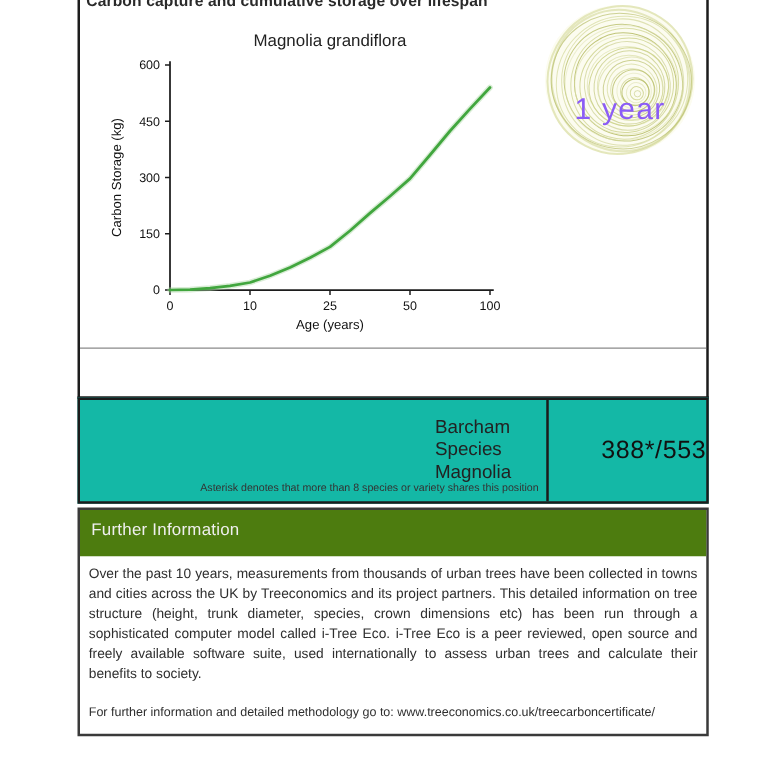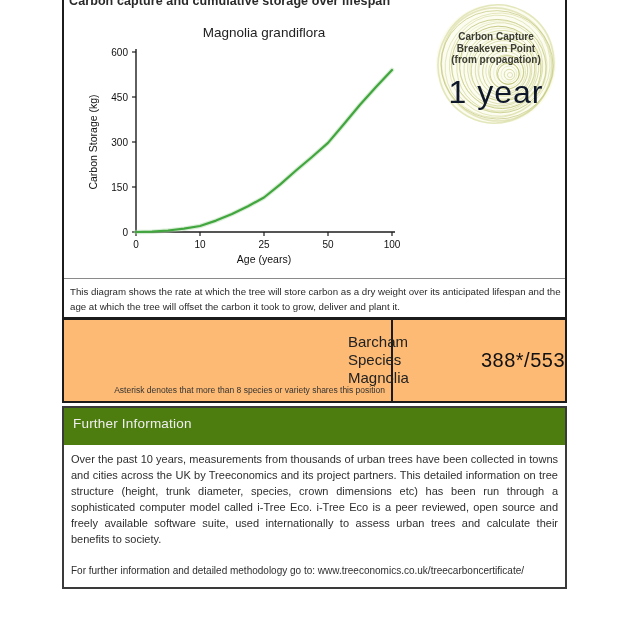--- a/index.html
+++ b/index.html
@@ -13,29 +13,29 @@
         color:#2a2a2a;white-space:nowrap;letter-spacing:0.1px;}
   .chart-svg{position:absolute;left:0;top:0;}
   .chart-svg text{font-family:"Liberation Sans",sans-serif;}
 
   
   .badge{position:absolute;left:370px;top:2px;width:124px;height:124px;}
   .badge svg{position:absolute;left:0;top:0;}
   .badge-lines{position:absolute;left:0;top:29px;width:100%;text-align:center;
         font-size:10px;font-weight:bold;line-height:11.5px;color:#3c3c32;}
   .badge-value{position:absolute;left:0;top:72px;width:100%;text-align:center;
-        font-size:32px;font-weight:400;color:#0f172a;letter-spacing:1px;}
+        font-size:24px;font-weight:400;color:#8b5cf6;letter-spacing:1px;}
 
   .chart-divider{position:absolute;left:0;top:278px;width:100%;height:1px;background:#8a8a8a;}
   .description{position:absolute;left:6px;top:284px;width:494px;font-size:9.7px;
         line-height:15px;color:#2a2a2a;}
 
   
   .box2{position:absolute;left:62px;top:318px;width:505px;height:85px;box-sizing:border-box;
-        border:2px solid #1b1b1b;background:#fdba74;display:flex;gap:46px;}
+        border:2px solid #1b1b1b;background:#14b8a6;display:flex;}
   .rank-left{position:relative;width:413px;box-sizing:border-box;border-right:2px solid #1b1b1b;}
   .rank-title{position:absolute;left:284px;top:13px;font-size:15px;line-height:18px;color:#222;}
   .rank-note{position:absolute;right:6px;bottom:6px;font-size:8.5px;color:#333;white-space:nowrap;}
   .rank-right{flex:1;display:flex;align-items:center;justify-content:center;}
   .rank-value{font-size:20px;color:#111;letter-spacing:0.5px;margin-left:42px;}
 
   
   .box3{position:absolute;left:62px;top:406px;width:505px;height:183px;box-sizing:border-box;
         border:2px solid #3a3a3a;background:#fff;}
   .fi-header{height:37px;background:#4d7c0f;color:#efefef;font-size:13.5px;
@@ -106,30 +106,24 @@
           <ellipse cx="71.6923076923077" cy="69.61538461538461" rx="20.430769230769233" ry="19.715692307692308" fill="none" stroke="#dde1ae" stroke-width="0.8" opacity="0.90" transform="rotate(64 71.6923076923077 69.61538461538461)"></ellipse>
           <ellipse cx="72.23076923076923" cy="70.03846153846155" rx="17.676923076923078" ry="17.05823076923077" fill="none" stroke="#ccd18a" stroke-width="0.8" opacity="0.60" transform="rotate(11 72.23076923076923 70.03846153846155)"></ellipse>
           <ellipse cx="72.76923076923077" cy="70.46153846153845" rx="17.023076923076925" ry="16.42726923076923" fill="none" stroke="#b9bf6c" stroke-width="0.8" opacity="0.80" transform="rotate(138 72.76923076923077 70.46153846153845)"></ellipse>
           <ellipse cx="73.3076923076923" cy="70.88461538461539" rx="14.26923076923077" ry="13.769807692307692" fill="none" stroke="#dde1ae" stroke-width="0.8" opacity="0.50" transform="rotate(85 73.3076923076923 70.88461538461539)"></ellipse>
           <ellipse cx="73.84615384615384" cy="71.3076923076923" rx="11.515384615384617" ry="11.112346153846156" fill="none" stroke="#ccd18a" stroke-width="0.8" opacity="0.70" transform="rotate(32 73.84615384615384 71.3076923076923)"></ellipse>
           <ellipse cx="74.38461538461539" cy="71.73076923076923" rx="10.861538461538462" ry="10.481384615384615" fill="none" stroke="#b9bf6c" stroke-width="0.8" opacity="0.90" transform="rotate(159 74.38461538461539 71.73076923076923)"></ellipse>
           <ellipse cx="74.92307692307692" cy="72.15384615384616" rx="8.107692307692309" ry="7.823923076923078" fill="none" stroke="#dde1ae" stroke-width="0.8" opacity="0.60" transform="rotate(106 74.92307692307692 72.15384615384616)"></ellipse>
           <ellipse cx="75.46153846153847" cy="72.57692307692308" rx="5.353846153846154" ry="5.166461538461538" fill="none" stroke="#ccd18a" stroke-width="0.8" opacity="0.80" transform="rotate(53 75.46153846153847 72.57692307692308)"></ellipse>
           <ellipse cx="76" cy="73" rx="2.6" ry="2.509" fill="none" stroke="#b9bf6c" stroke-width="0.8" opacity="0.50" transform="rotate(0 76 73)"></ellipse>
         </svg>
-      <div class="badge-lines">
-        <div>Carbon Capture</div>
-        <div>Breakeven Point</div>
-        <div>(from propagation)</div>
-      </div>
       <div class="badge-value">1 year</div>
     </div>
 
     <div class="chart-divider"></div>
-    <div class="description">This diagram shows the rate at which the tree will store carbon as a dry weight over its anticipated lifespan and the age at which the tree will offset the carbon it took to grow, deliver and plant it.</div>
   </div>
 
   <div class="box2">
     <div class="rank-left">
       <div class="rank-title">
         <div>Barcham</div>
         <div>Species Magnolia</div>
       </div>
       <div class="rank-note">Asterisk denotes that more than 8 species or variety shares this position</div>
     </div>

